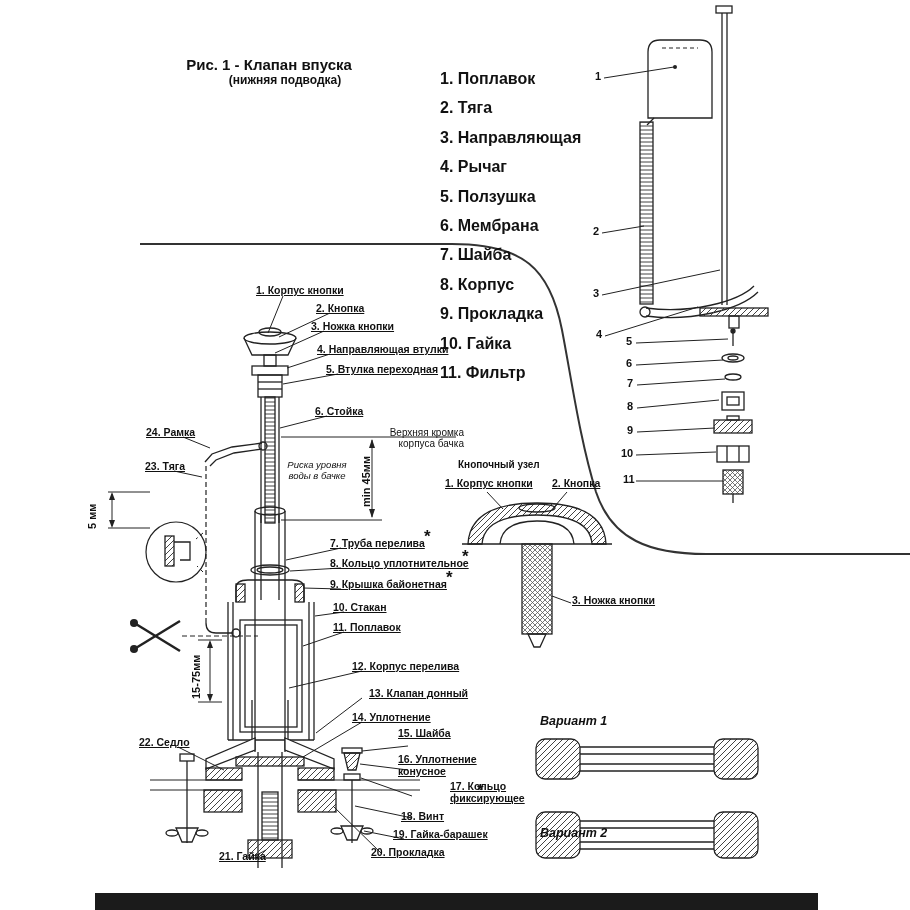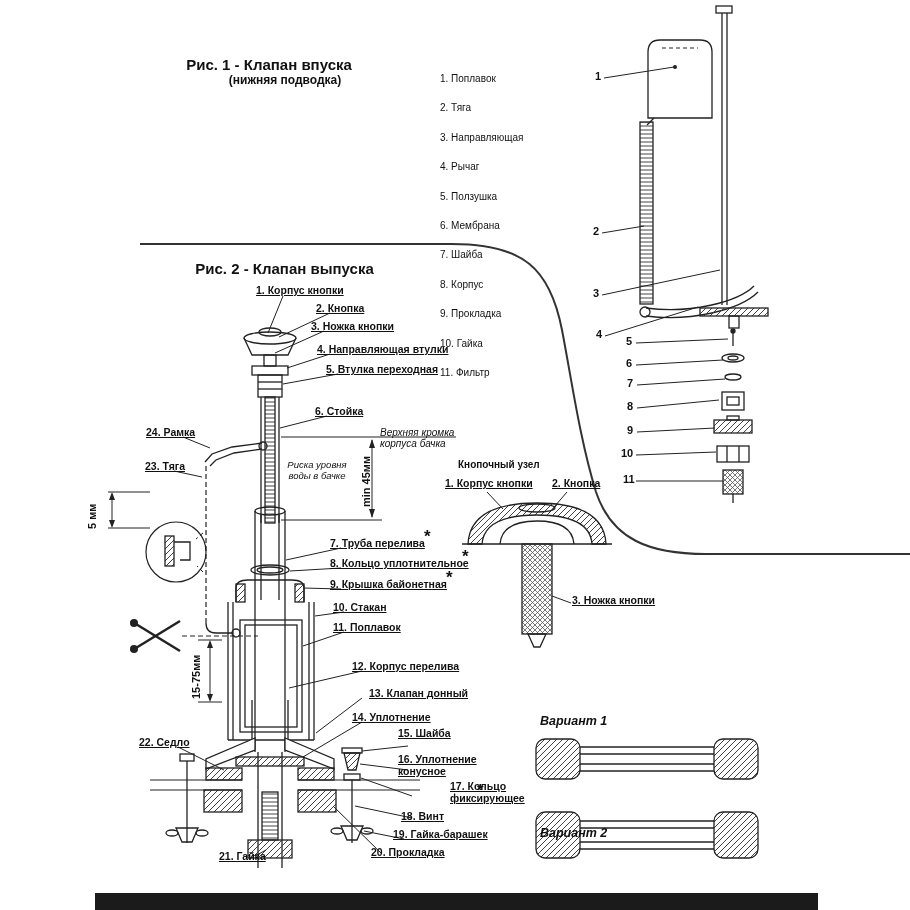--- a/index.html
+++ b/index.html
@@ -2,24 +2,24 @@
 <html><head>
 <meta charset="utf-8">
 <style>
   html,body{margin:0;padding:0;background:#fff;}
   .page{position:relative;width:910px;height:910px;background:#fff;overflow:hidden;
         font-family:"Liberation Sans","DejaVu Sans",sans-serif;color:#111;}
   svg{position:absolute;left:0;top:0;}
   .t{position:absolute;white-space:pre-line;}
   .title{font-weight:bold;font-size:15px;text-align:center;}
   .subtitle{font-weight:bold;font-size:12px;text-align:center;}
-  .list-item{display:block;font-weight:normal;font-size:10px;line-height:11.4px;}
+  .list-item{display:block;font-weight:bold;font-size:16px;line-height:11.4px;}
   .cn{font-weight:bold;font-size:11px;}
   .cl{font-weight:bold;font-size:10.5px;text-decoration:underline;line-height:12px;}
-  .it{font-style:italic;font-size:10px;text-align:left;line-height:11px;}
+  .it{font-size:10px;text-align:right;line-height:11px;}
   .it2{font-style:italic;font-size:9.5px;text-align:center;line-height:10.5px;}
   .rot{transform-origin:0 0;transform:rotate(-90deg);font-weight:bold;font-size:11px;white-space:nowrap;}
   .star{position:absolute;font-weight:bold;font-size:17px;line-height:10px;}
   .para{font-size:13px;line-height:14.6px;width:364px;}
   .variant{font-weight:bold;font-style:italic;font-size:12.5px;}
   .sect-title{font-weight:bold;font-size:10px;}
   .footnote-text{font-weight:bold;font-size:11.5px;}
   .fnstar{font-weight:bold;font-size:16px;margin-right:3px;}
 </style>
 </head>
@@ -254,21 +254,20 @@
       <line x1="580" y1="828" x2="714" y2="828"></line>
       <line x1="580" y1="842" x2="714" y2="842"></line>
       <line x1="580" y1="849" x2="714" y2="849"></line>
     </g>
 
     <rect x="95" y="893" width="723" height="17" fill="#1b1b1b"></rect>
   </svg>
 
   <div class="t title" style="left:174px;top:56px;width:190px;">Рис. 1 - Клапан впуска</div>
   <div class="t subtitle" style="left:190px;top:73px;width:190px;">(нижняя подводка)</div>
-  <div class="t title" style="left:187px;top:260px;width:195px;">Рис. 2 - Клапан выпуска</div>
 
   <div class="t" style="left:440px;top:55px;">
     <span class="list-item">1. Поплавок</span>
     <span class="list-item">2. Тяга</span>
     <span class="list-item">3. Направляющая</span>
     <span class="list-item">4. Рычаг</span>
     <span class="list-item">5. Ползушка</span>
     <span class="list-item">6. Мембрана</span>
     <span class="list-item">7. Шайба</span>
     <span class="list-item">8. Корпус</span>

